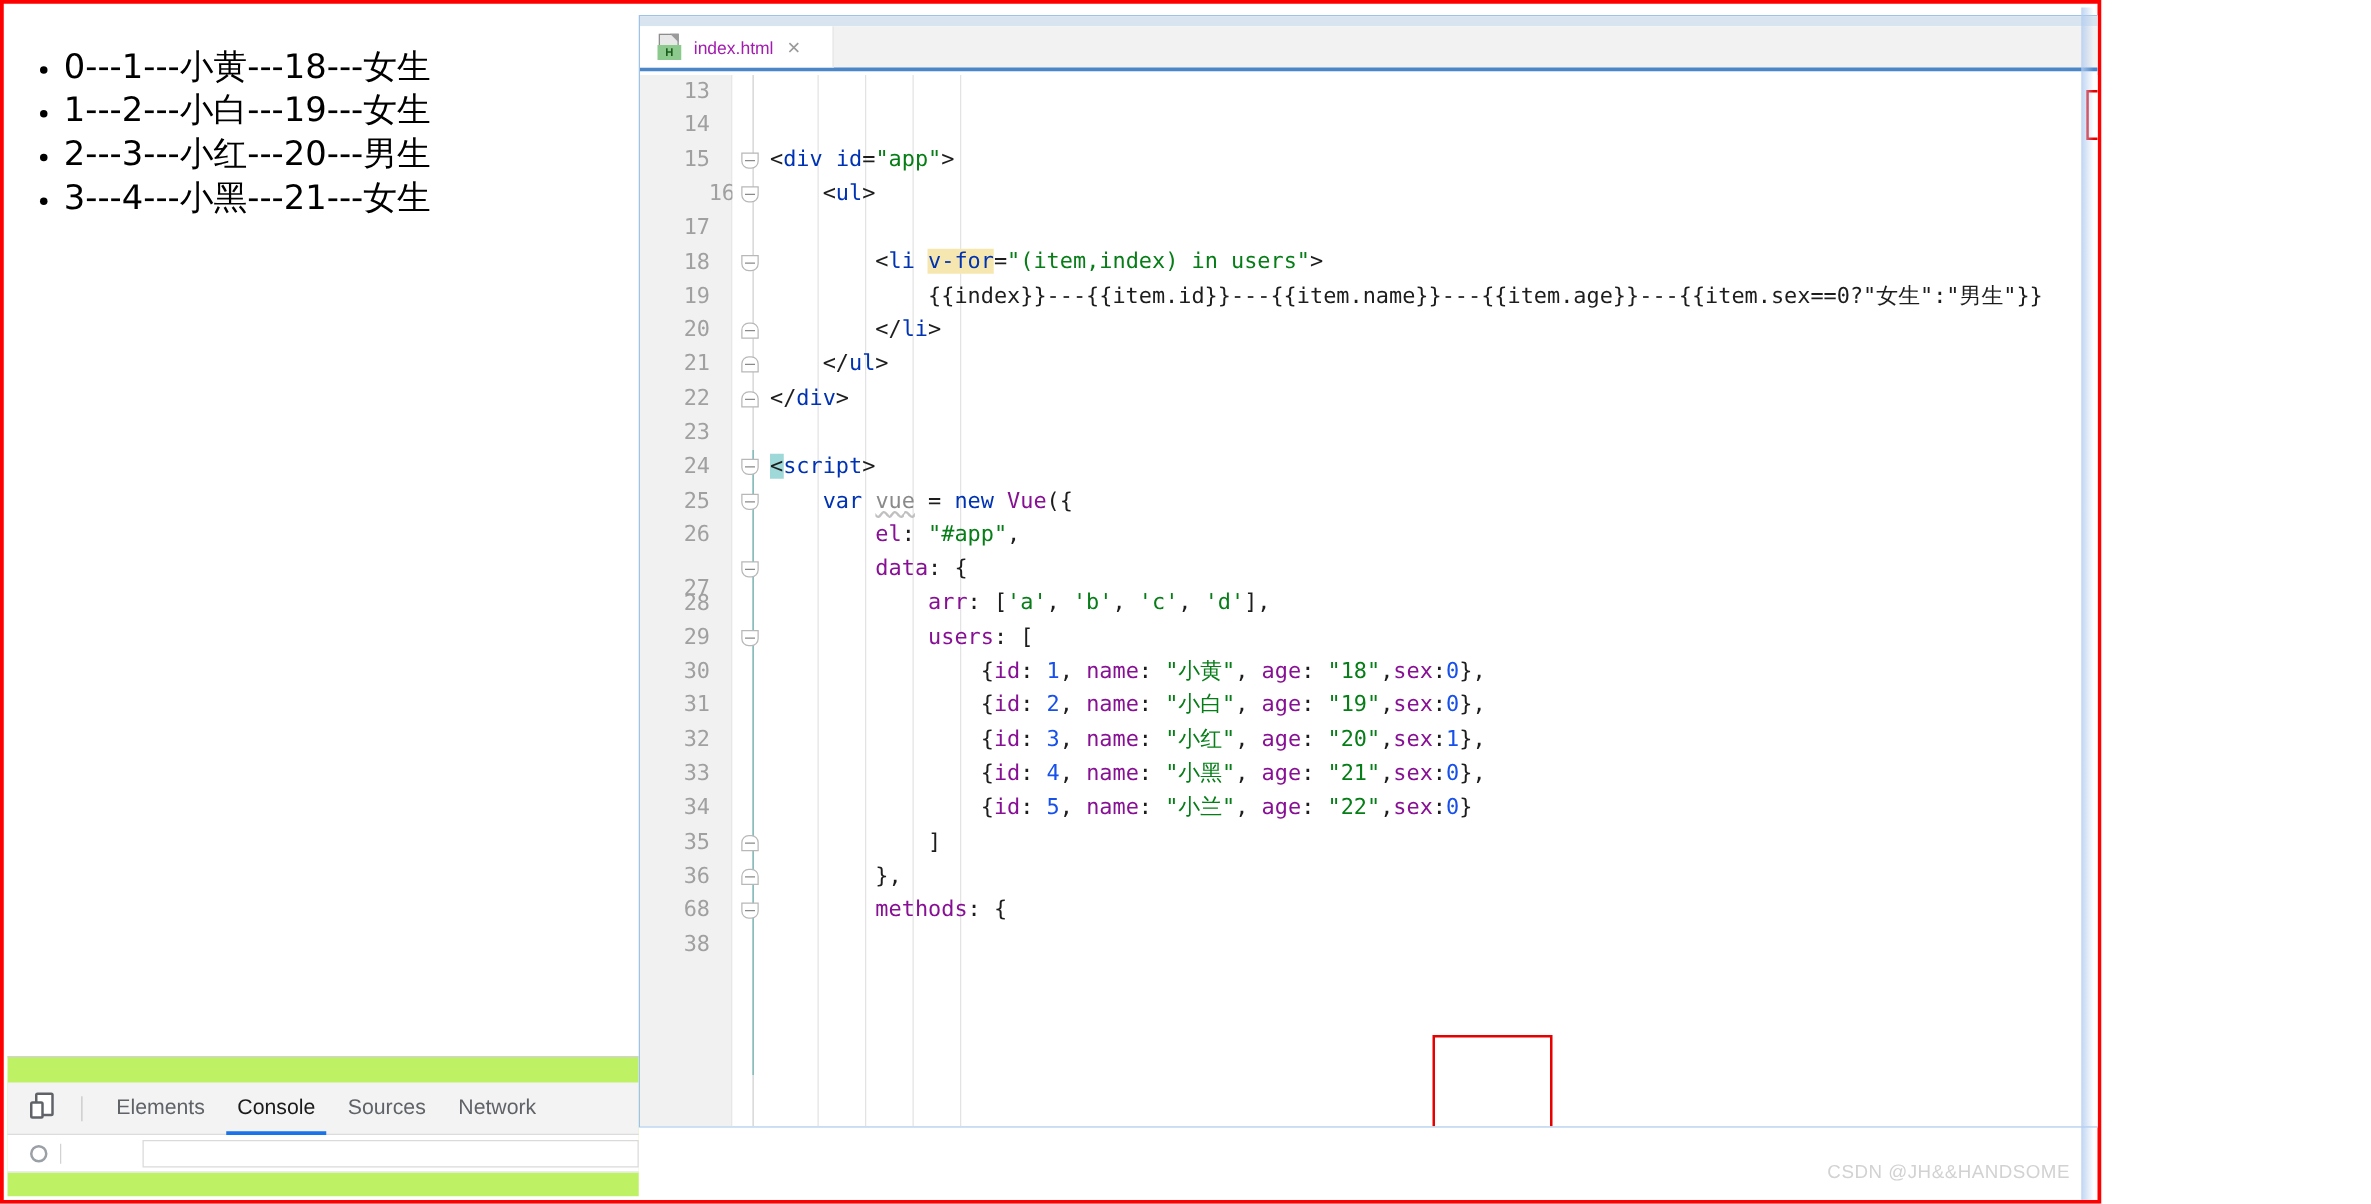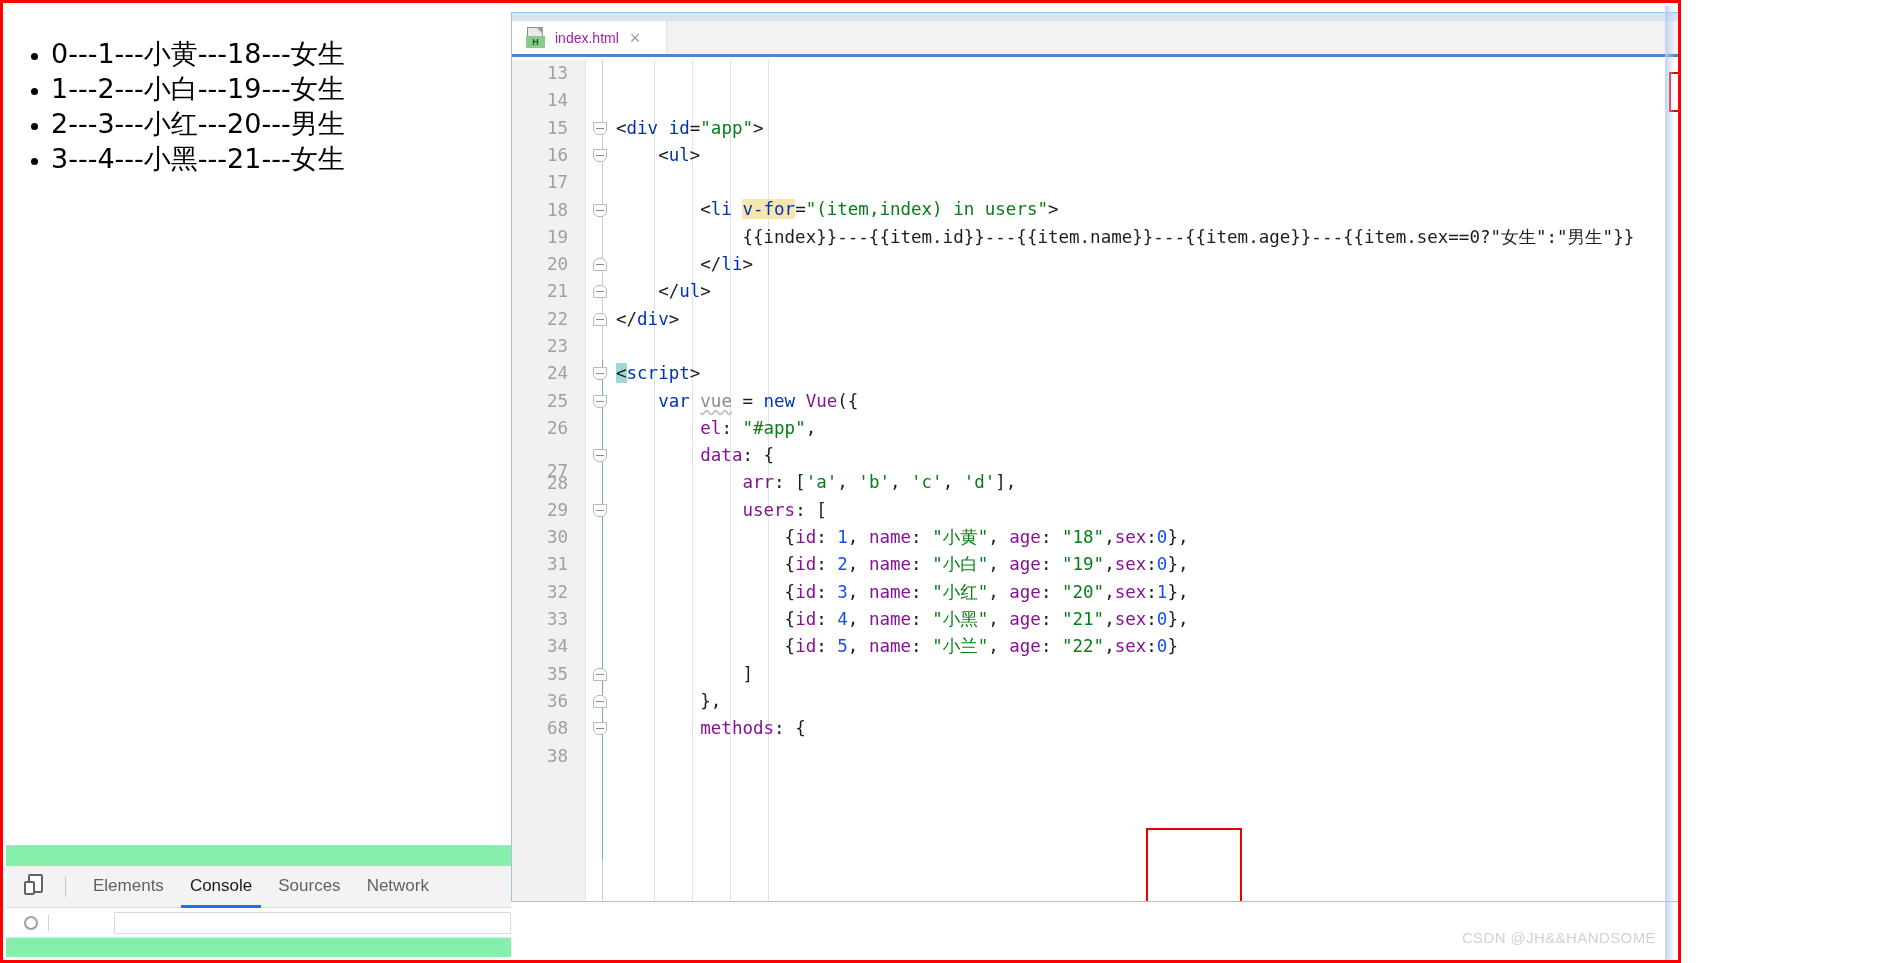--- a/index.html
+++ b/index.html
@@ -40,21 +40,21 @@
     color: #000000;
     white-space: nowrap;
   }
   #render-list li::marker { font-size: 22px; }
 
   
   #devtools {
     position: absolute;
     left: 3px; bottom: 3px;
     width: 505px; height: 112px;
-    background: #86efac;
+    background: #bef264;
     border-top: 1px solid #cfcfcf;
   }
   #devtools-tabbar {
     position: absolute;
     left: 0; top: 20px;
     width: 100%; height: 42px;
     background: #f3f3f3;
     border-bottom: 1px solid #dcdcdc;
     display: flex;
     align-items: center;
@@ -450,21 +450,21 @@
         <span id="tab-title">index.html</span>
         <span id="tab-close-icon">×</span>
       </div>
     </div>
 
     <div id="editor-body">
       <div id="gutter">
           <div class="ln" style="top: 0px;">13</div>
           <div class="ln" style="top: 27.3px;">14</div>
           <div class="ln" style="top: 54.6px;">15</div>
-          <div class="ln" style="top: 81.9px;">16</div>
+          <div class="ln" style="top: 81.9px; margin-left: 20px;">16</div>
           <div class="ln" style="top: 109.2px;">17</div>
           <div class="ln" style="top: 136.5px;">18</div>
           <div class="ln" style="top: 163.8px;">19</div>
           <div class="ln" style="top: 191.1px;">20</div>
           <div class="ln" style="top: 218.4px;">21</div>
           <div class="ln" style="top: 245.7px;">22</div>
           <div class="ln" style="top: 273px;">23</div>
           <div class="ln" style="top: 300.3px;">24</div>
           <div class="ln" style="top: 327.6px;">25</div>
           <div class="ln" style="top: 354.9px;">26</div>

